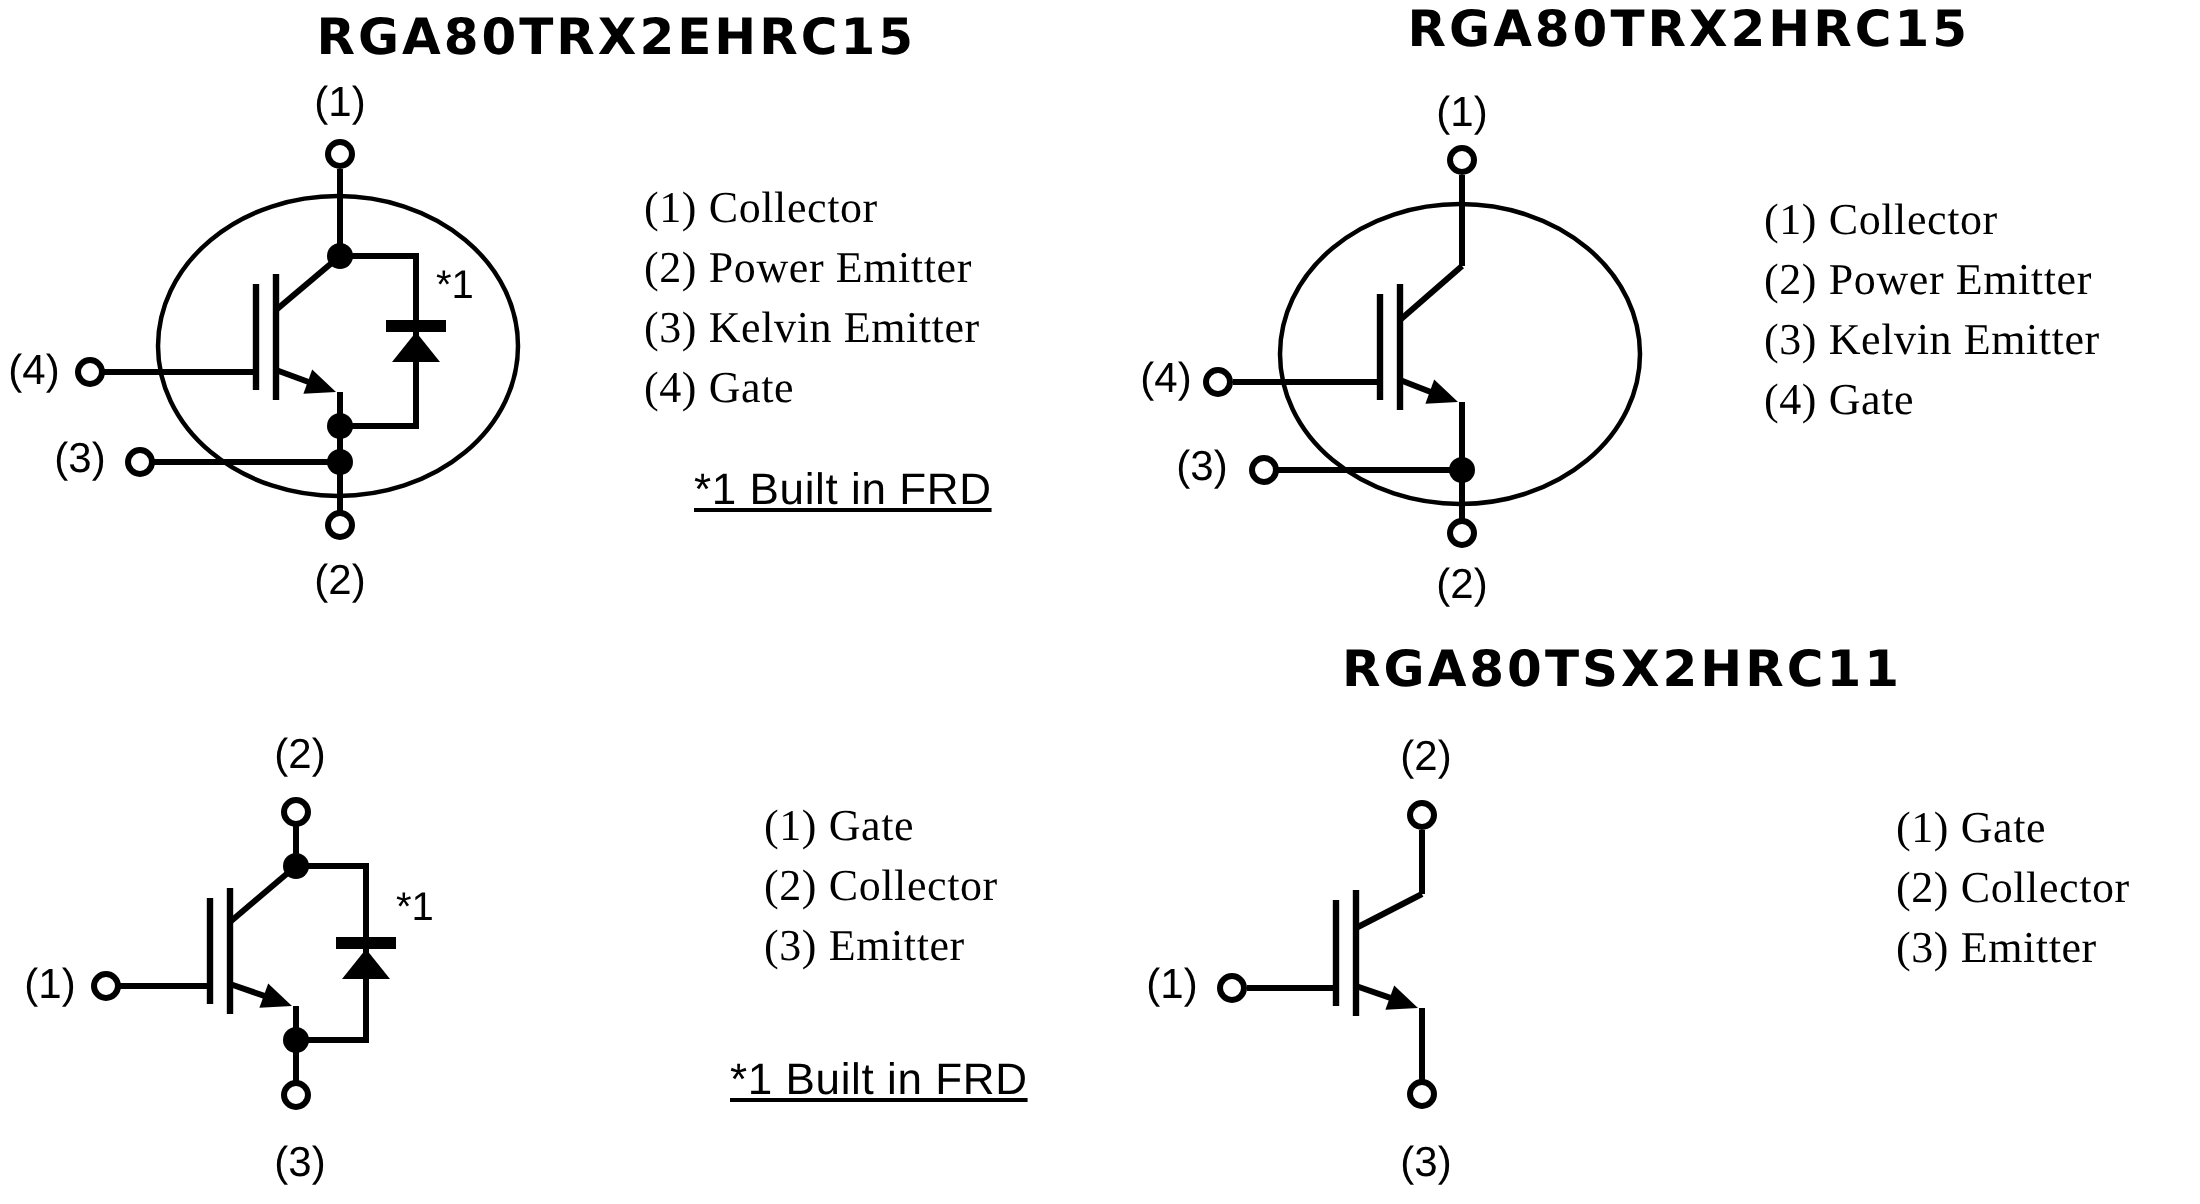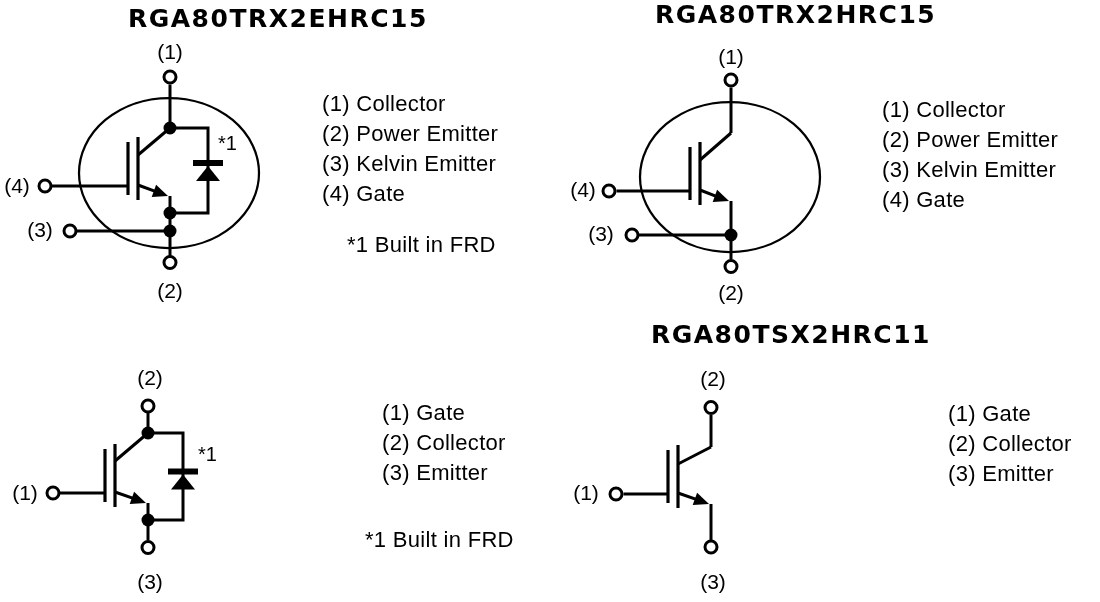--- a/index.html
+++ b/index.html
@@ -1,26 +1,26 @@
 <!DOCTYPE html>
 <html><head>
 <meta charset="utf-8">
 <style>
   html,body{margin:0;padding:0;background:#fff;}
   .stage{position:relative;width:1100px;height:602px;background:#ffffff;overflow:hidden;
          font-family:"Liberation Sans",sans-serif;color:#000;}
   .panel{position:absolute;inset:0;}
   svg.schem{position:absolute;}
-  .title{position:absolute;margin:0;text-align:left;
+  .title{position:absolute;margin:0;text-align:right;
          font:700 25px/29px "DejaVu Sans",sans-serif;letter-spacing:1.5px;color:#000;white-space:nowrap;}
   .pin{position:absolute;transform:translate(-50%,-50%);
        font:21px "Liberation Sans",sans-serif;color:#000;white-space:nowrap;}
   .legend{position:absolute;font:22px/30px "Liberation Sans",sans-serif;letter-spacing:0.3px;color:#000;}
-  .legend div{white-space:nowrap;}
-  .note{position:absolute;font:22px/30px "Liberation Sans",sans-serif;letter-spacing:0.3px;color:#000;white-space:nowrap;}
+  .legend div{white-space:nowrap;font-family:Liberation Serif, serif;}
+  .note{position:absolute;font:22px/30px "Liberation Sans",sans-serif;letter-spacing:0.3px;color:#000;white-space:nowrap;text-decoration:underline;}
   .marker{position:absolute;font:20px "Liberation Sans",sans-serif;color:#000;white-space:nowrap;}
   .wire{fill:none;stroke:#000;stroke-width:3;}
   .bar{fill:none;stroke:#000;stroke-width:3.2;}
   .pkg{fill:none;stroke:#000;stroke-width:2.25;}
   .dot{fill:#000;stroke:none;}
   .term{fill:#fff;stroke:#000;stroke-width:3;}
   .solid{fill:#000;stroke:none;}
 </style>
 </head>
 <body>
@@ -158,21 +158,21 @@
 
     <div class="legend" style="left:382px;top:398px">
       <div>(1) Gate</div>
       <div>(2) Collector</div>
       <div>(3) Emitter</div>
     </div>
     <div class="note" style="left:365px;top:525px">*1 Built in FRD</div>
   </section>
 
   <section class="panel">
-    <h2 class="title" style="left:651px;top:320px;width:330px">RGA80TSX2HRC11</h2>
+    <h2 class="title" style="left:621px;top:320px;width:330px">RGA80TSX2HRC11</h2>
 
     <svg class="schem" style="left:550px;top:310px" width="550" height="292" viewBox="550 310 550 292">
       <g>
         <path class="wire" d="M711 415 V447"></path>
         <path class="wire" d="M711 504 V540"></path>
         <path class="wire" d="M623.5 494 H668"></path>
       </g>
       <g>
         <path class="bar" d="M668 450 V503"></path>
         <path class="bar" d="M678 445 V508"></path>

